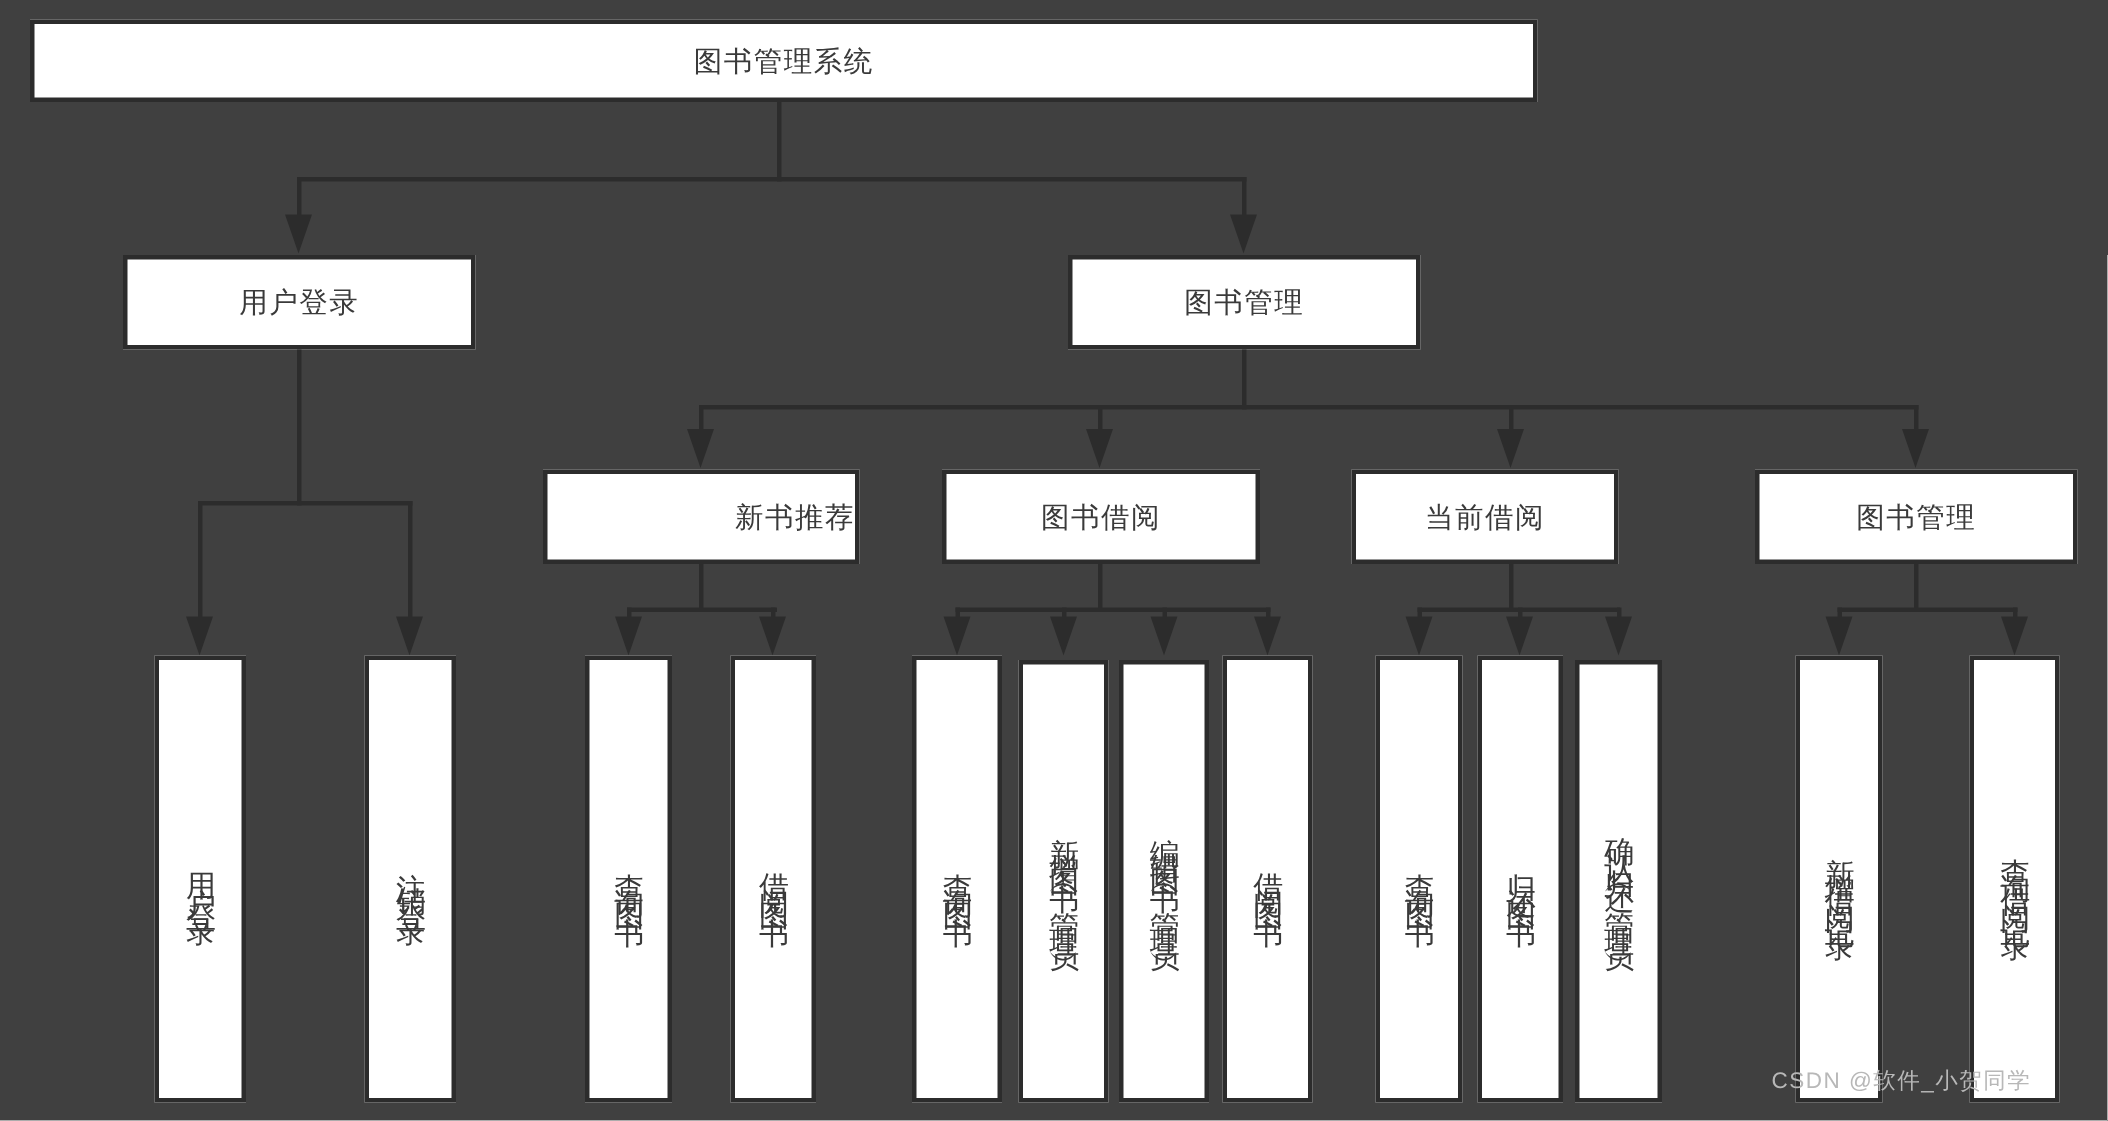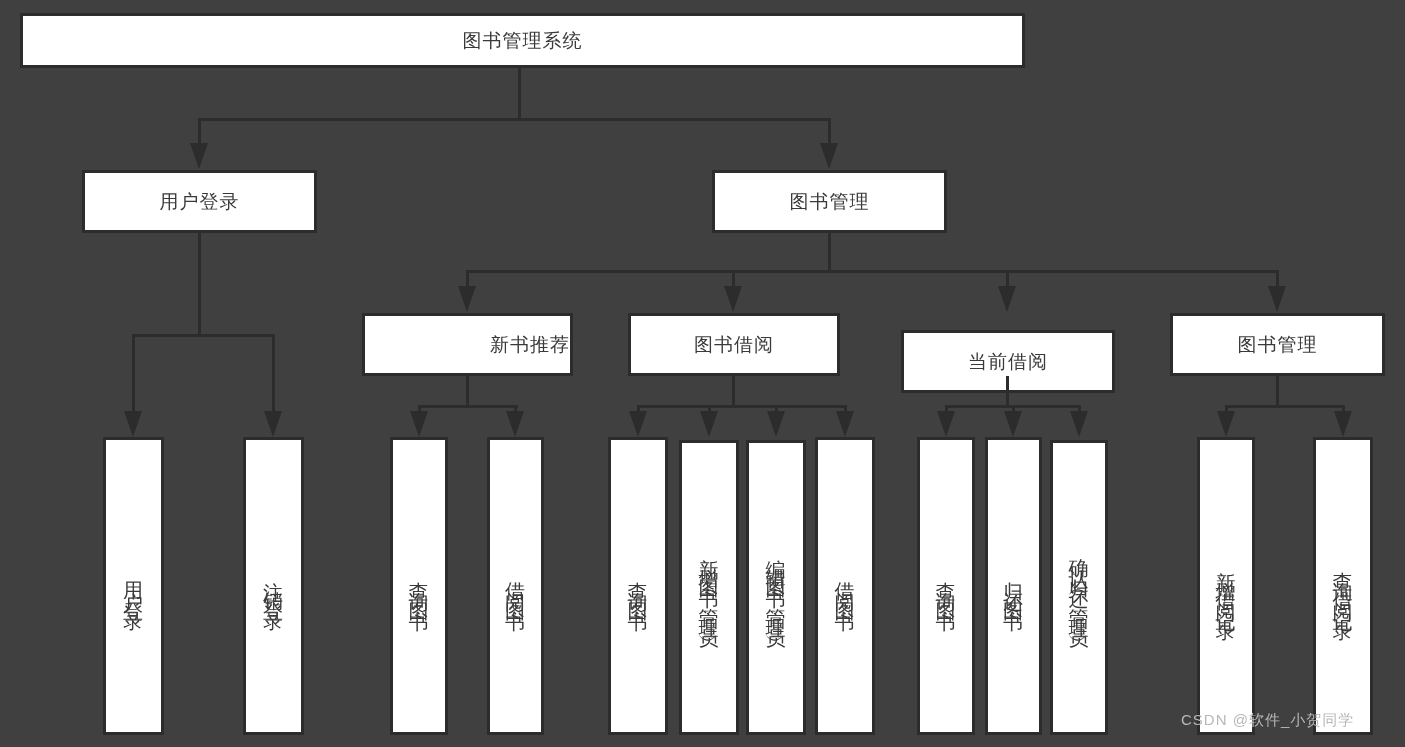--- a/index.html
+++ b/index.html
@@ -109,21 +109,21 @@
   <div class="arrow" style="left:998px; top:286px;"></div>
   <div class="vline" style="left:1276px; top:270px; height:20px;"></div>
   <div class="arrow" style="left:1268px; top:286px;"></div>
 
   <div class="node" style="left:362px; top:313px; width:211px; height:63px;justify-content:flex-end;">
     <span>新书推荐</span>
   </div>
   <div class="node" style="left:628px; top:313px; width:212px; height:63px;">
     <span>图书借阅</span>
   </div>
-  <div class="node" style="left:901px; top:330px; width:214px; height:63px;align-items:center;">
+  <div class="node" style="left:901px; top:313px; width:178px; height:63px;align-items:center;">
     <span>当前借阅</span>
   </div>
   <div class="node" style="left:1170px; top:313px; width:215px; height:63px;">
     <span>图书管理</span>
   </div>
 
   <div class="vline" style="left:466px; top:376px; height:32px;"></div>
   <div class="hline" style="left:418px; top:405px; width:100px;"></div>
   <div class="vline" style="left:418px; top:405px; height:12px;"></div>
   <div class="arrow" style="left:410px; top:411px;"></div>

